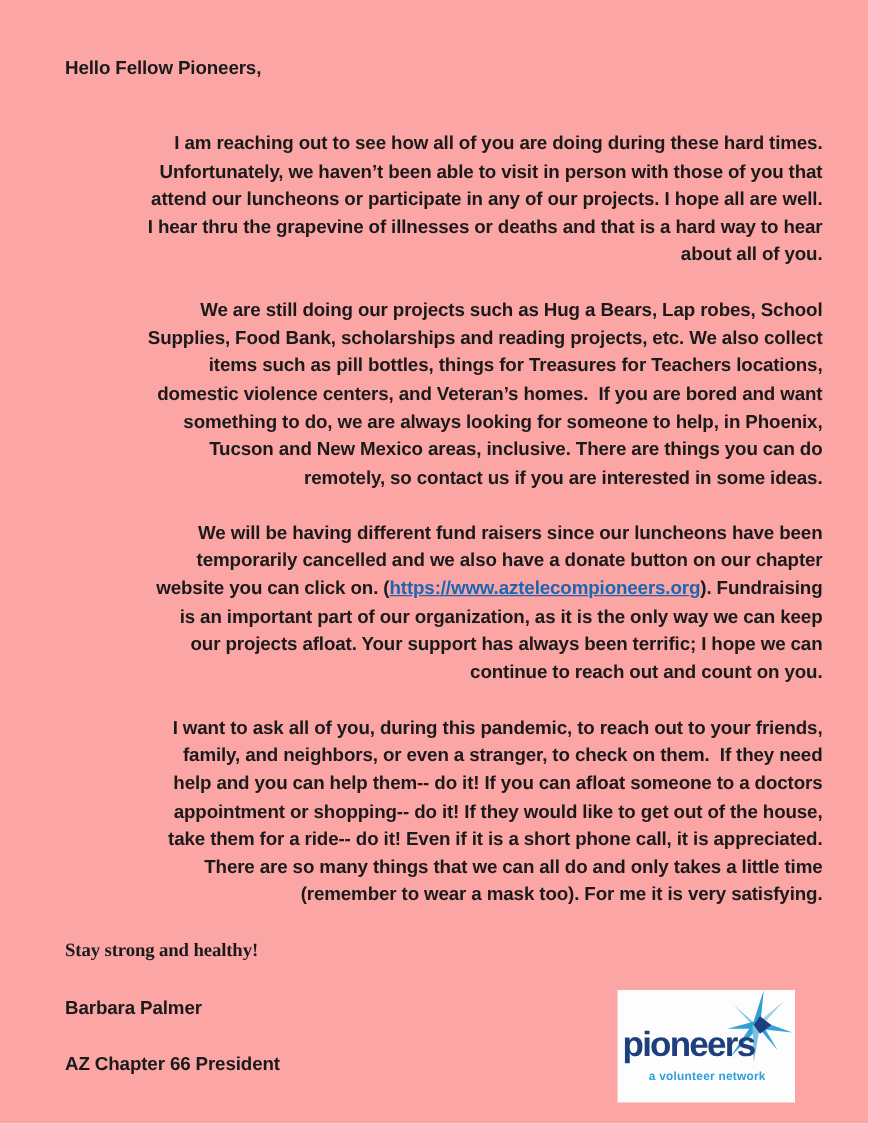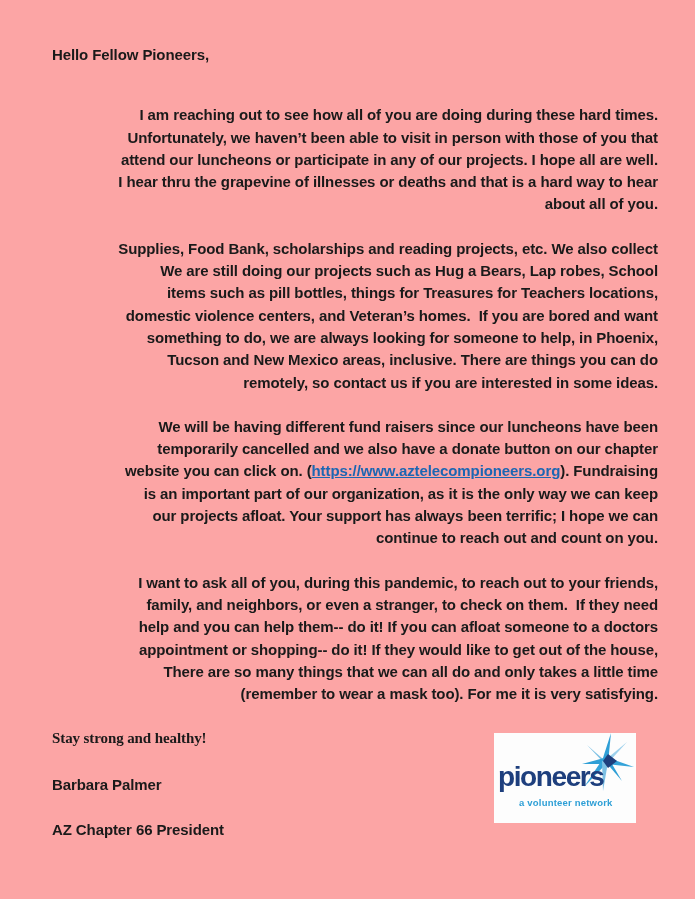--- a/index.html
+++ b/index.html
@@ -24,21 +24,21 @@
   .salutation { line-height:22.3px; margin:0 0 38px 0; white-space:pre; }
   .para { margin:0 0 22px 0; }
   .line { line-height:22.3px; white-space:pre;text-align:right; }
   .closing { line-height:22.3px; margin:0 0 24px 0; white-space:pre;font-family:Liberation Serif, serif; }
   .sig-line { line-height:22.3px; white-space:pre;margin-top:23px; }
   a.link { color:#1b66b3; text-decoration:underline; cursor:pointer; }
   
   .logo {
     position:absolute;
     left:494px;
-    top:733px;
+    top:792px;
     width:142px;
     height:90px;
     background:#fdfdfd;
   }
   .wordmark {
     position:absolute;
     left:4px;
     top:30px;
     font-size:28px;
     font-weight:700;
@@ -73,41 +73,42 @@
 
     <div id="paragraphs">
         <div class="para">
           <div class="line">I am reaching out to see how all of you are doing during these hard times.</div>
           <div class="line">Unfortunately, we haven’t been able to visit in person with those of you that</div>
           <div class="line">attend our luncheons or participate in any of our projects. I hope all are well.</div>
           <div class="line">I hear thru the grapevine of illnesses or deaths and that is a hard way to hear</div>
           <div class="line">about all of you.</div>
         </div>
         <div class="para">
+          <div class="line">We are still doing our projects such as Hug a Bears, Lap robes, School</div>
           <div class="line">Supplies, Food Bank, scholarships and reading projects, etc. We also collect</div>
-          <div class="line">We are still doing our projects such as Hug a Bears, Lap robes, School</div>
           <div class="line">items such as pill bottles, things for Treasures for Teachers locations,</div>
           <div class="line">domestic violence centers, and Veteran’s homes.  If you are bored and want</div>
           <div class="line">something to do, we are always looking for someone to help, in Phoenix,</div>
           <div class="line">Tucson and New Mexico areas, inclusive. There are things you can do</div>
           <div class="line">remotely, so contact us if you are interested in some ideas.</div>
         </div>
         <div class="para">
           <div class="line">We will be having different fund raisers since our luncheons have been</div>
           <div class="line">temporarily cancelled and we also have a donate button on our chapter</div>
           <div class="line"><span>website you can click on. (</span><a class="link" href="#">https://www.aztelecompioneers.org</a><span>). Fundraising</span></div>
           <div class="line">is an important part of our organization, as it is the only way we can keep</div>
           <div class="line">our projects afloat. Your support has always been terrific; I hope we can</div>
           <div class="line">continue to reach out and count on you.</div>
         </div>
         <div class="para">
           <div class="line">I want to ask all of you, during this pandemic, to reach out to your friends,</div>
           <div class="line">family, and neighbors, or even a stranger, to check on them.  If they need</div>
           <div class="line">help and you can help them-- do it! If you can afloat someone to a doctors</div>
           <div class="line">appointment or shopping-- do it! If they would like to get out of the house,</div>
+          <div class="line">take them for a ride-- do it! Even if it is a short phone call, it is appreciated.</div>
           <div class="line">There are so many things that we can all do and only takes a little time</div>
           <div class="line">(remember to wear a mask too). For me it is very satisfying.</div>
         </div>
       </div>
 
     <div class="closing">Stay strong and healthy!</div>
 
     <div class="signature">
       <div class="sig-line">Barbara Palmer</div>
       <div class="sig-line">AZ Chapter 66 President</div>

